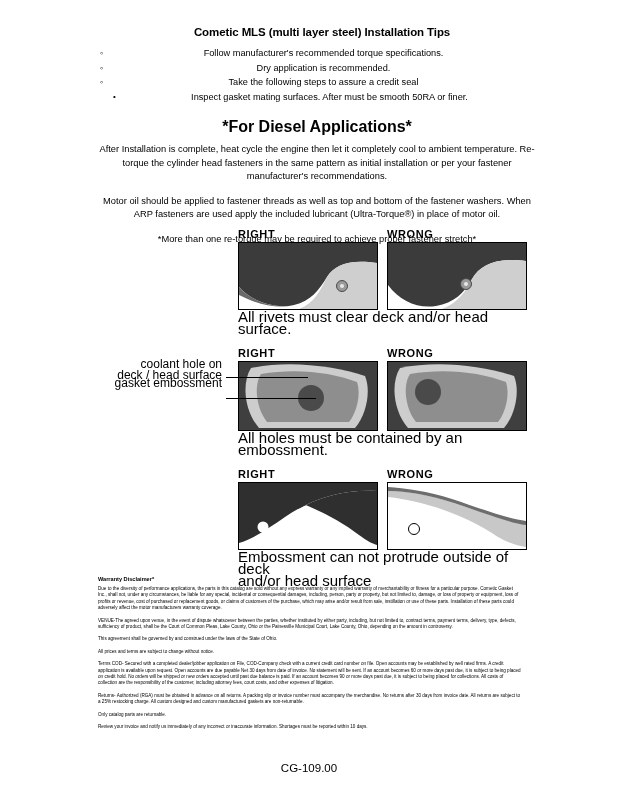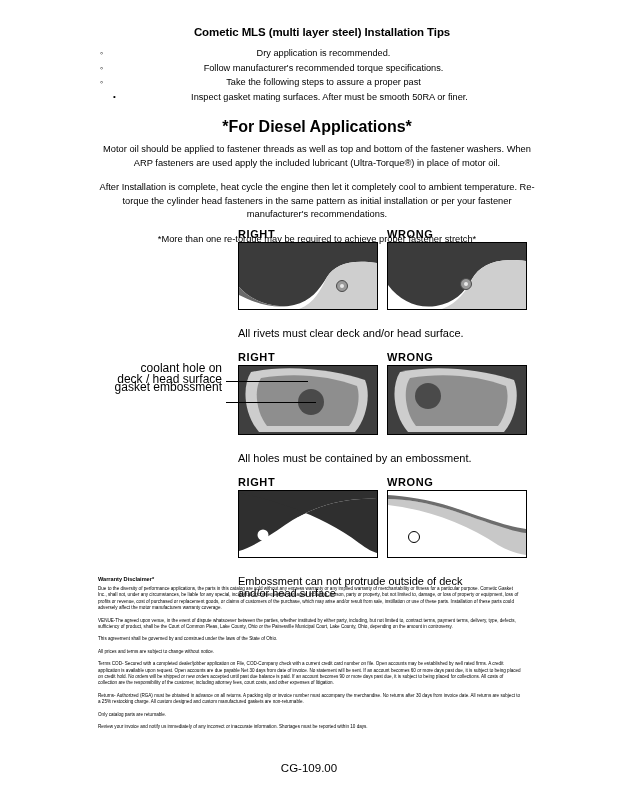--- a/index.html
+++ b/index.html
@@ -122,22 +122,22 @@
     border: 1px solid #000;
     box-sizing: border-box;
     position: relative;
     overflow: hidden;
     background: #ffffff;
   }
   .fig-box.tall {
     height: 70px;
   }
   .fig-caption {
-    font-size: 11px;
-    margin: 17px 0 0 140px;
+    font-size: 15px;
+    margin: 1px 0 0 140px;
     line-height: 12px;
   }
   .fig-caption.wide {
     margin-left: 140px;
   }
   .annot {
     position: absolute;
     font-size: 12px;
     text-align: right;
     line-height: 11px;
@@ -177,33 +177,33 @@
 </style>
 </head>
 <body>
 
 <div class="page">
 
   <div class="content">
     <h1 class="title">Cometic MLS (multi layer steel) Installation Tips</h1>
 
     <ul class="bullets">
+      <li>Follow manufacturer's recommended torque specifications.</li>
       <li>Dry application is recommended.</li>
-      <li>Follow manufacturer's recommended torque specifications.</li>
       <li>
-        <span>Take the following steps to assure a proper past</span>
+        <span>Take the following steps to assure a credit seal</span>
         <ul class="sub">
           <li>Inspect gasket mating surfaces.  After must be smooth 50RA or finer.</li>
         </ul>
       </li>
     </ul>
 
     <h2 class="subtitle">*For Diesel Applications*</h2>
+    <p class="para">After Installation is complete, heat cycle the engine then let it completely cool to ambient temperature. Re-torque the cylinder head fasteners in the same pattern as initial installation or per your fastener manufacturer's recommendations.</p>
     <p class="para">Motor oil should be applied to fastener threads as well as top and bottom of the fastener washers. When ARP fasteners are used apply the included lubricant (Ultra-Torque®) in place of motor oil.</p>
-    <p class="para">After Installation is complete, heat cycle the engine then let it completely cool to ambient temperature. Re-torque the cylinder head fasteners in the same pattern as initial installation or per your fastener manufacturer's recommendations.</p>
     <p class="para last">*More than one re-torque may be required to achieve proper fastener stretch*</p>
   </div>
 
   <div class="figures">
 
     <div class="fig-group">
       <div class="fig-row">
         <div class="fig-cell">
           <div class="fig-label">RIGHT</div>
           <div class="fig-box">

